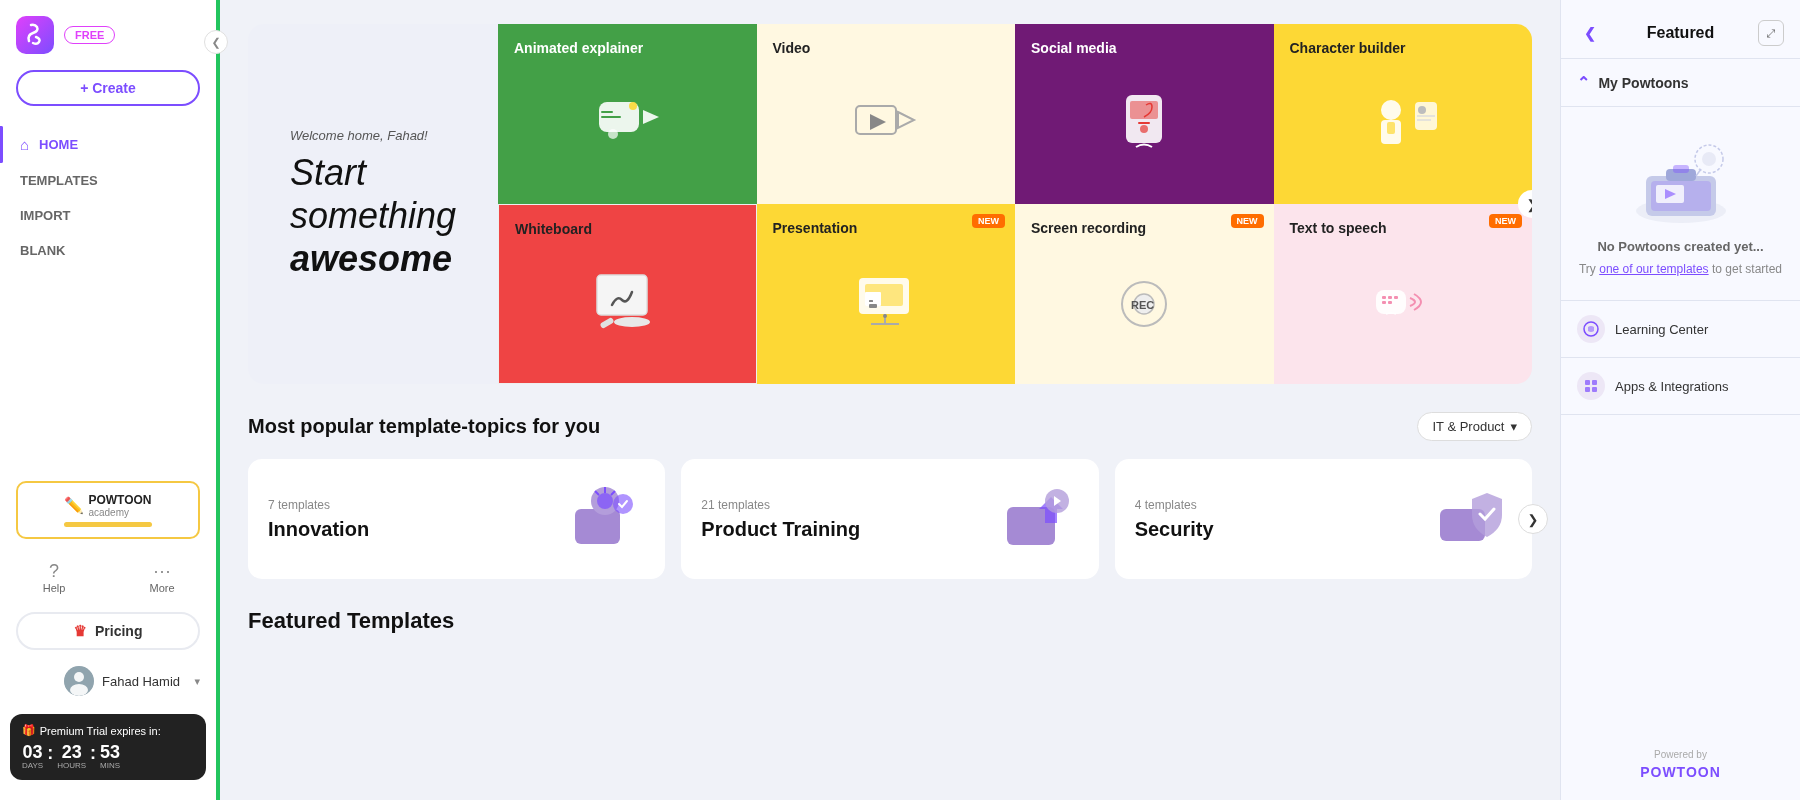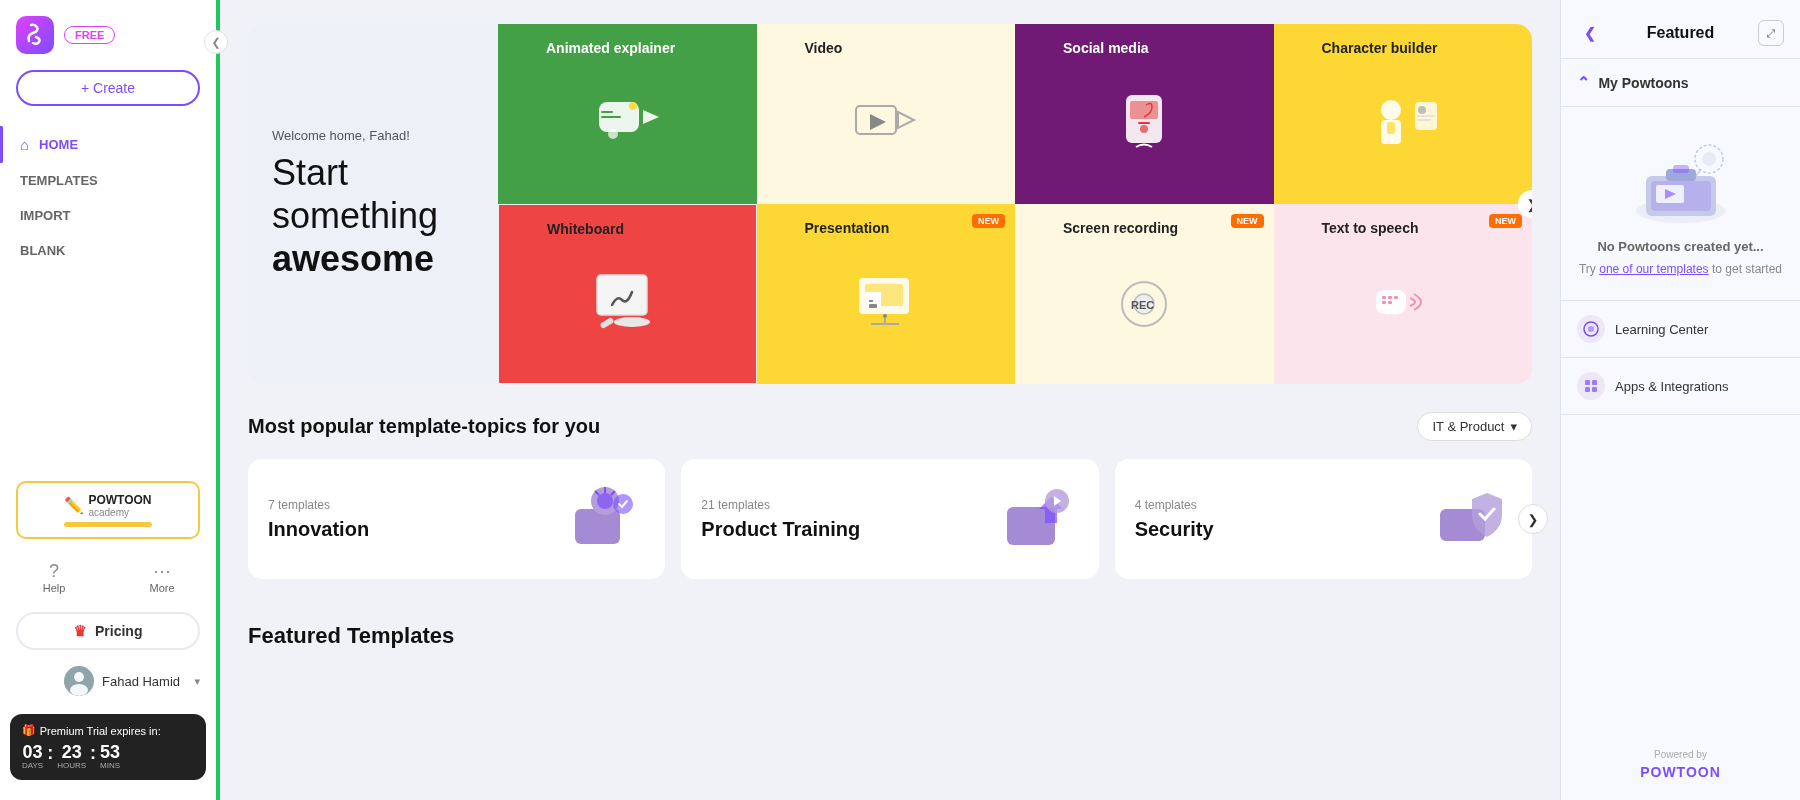--- a/index.html
+++ b/index.html
@@ -50,21 +50,21 @@
       z-index: 20;
     }
     .create-btn {
       margin: 0 16px 20px 16px;
       background: #fff;
       border: 2px solid #7c4dff;
       color: #7c4dff;
       border-radius: 24px;
       padding: 8px 0;
       font-size: 14px;
-      font-weight: 400;
+      font-weight: 700;
       cursor: pointer;
       display: flex; align-items: center; justify-content: center; gap: 6px;
     }
     .nav-item {
       display: flex; align-items: center; gap: 10px;
       padding: 10px 20px;
       font-size: 13px;
       font-weight: 600;
       color: #666;
       cursor: pointer;
@@ -179,22 +179,23 @@
       display: flex;
       overflow: hidden;
       height: 360px;
       margin-bottom: 28px;
     }
     .hero-left {
       width: 250px;
       min-width: 250px;
       display: flex;
       align-items: center;
-      justify-content: flex-start;
+      justify-content: center;
       padding: 24px;
+      font-style: italic;
     }
     .hero-title {
       font-size: 36px;
       font-weight: 400;
       line-height: 1.2;
       color: #111;
     }
     .hero-title strong { font-weight: 800; }
 
     .hero-welcome {
@@ -217,21 +218,20 @@
       cursor: pointer;
       position: relative;
       overflow: hidden;
     }
     .hero-card-label {
       font-size: 14px;
       font-weight: 700;
       color: #fff;
       z-index: 2;
       position: relative;
-      margin-left: 32px;
     }
     .hero-card-label.dark { color: #222; }
     .hero-card-img {
       display: flex; align-items: center; justify-content: center;
       flex: 1; width: 100%;
     }
     .new-badge {
       position: absolute;
       top: 10px; right: 10px;
       background: #ff6d00;
@@ -707,21 +707,21 @@
           <rect x="8" y="30" width="45" height="32" rx="6" fill="#9575cd" opacity="0.85"></rect>
           <path d="M55 14 L70 20 L70 36 Q70 50 55 58 Q40 50 40 36 L40 20 Z" fill="#b39ddb" opacity="0.8"></path>
           <path d="M48 35 L53 40 L62 30" stroke="white" stroke-width="3" fill="none" stroke-linecap="round"></path>
         </svg>
       </div>
     </div>
 
     <div class="topics-arrow">❯</div>
   </div>
 
-  <div class="featured-title" style="margin-top: 44px;">Featured Templates</div>
+  <div class="featured-title" style="margin-top: 29px;">Featured Templates</div>
 </div>
 
 <div id="toolbox">
   <div class="toolbox-header">
     <button class="toolbox-expand-sidebar">❮</button>
     <span class="toolbox-title">Featured</span>
     <div class="toolbox-expand-btn">
       <span>⤢</span>
     </div>
   </div>

